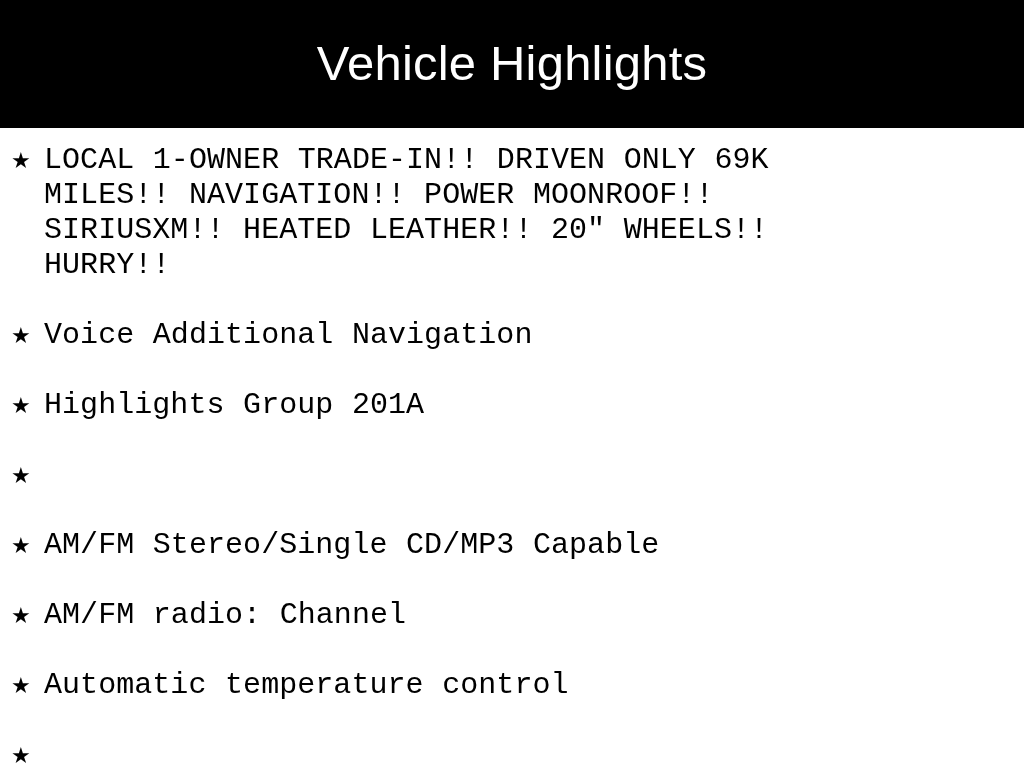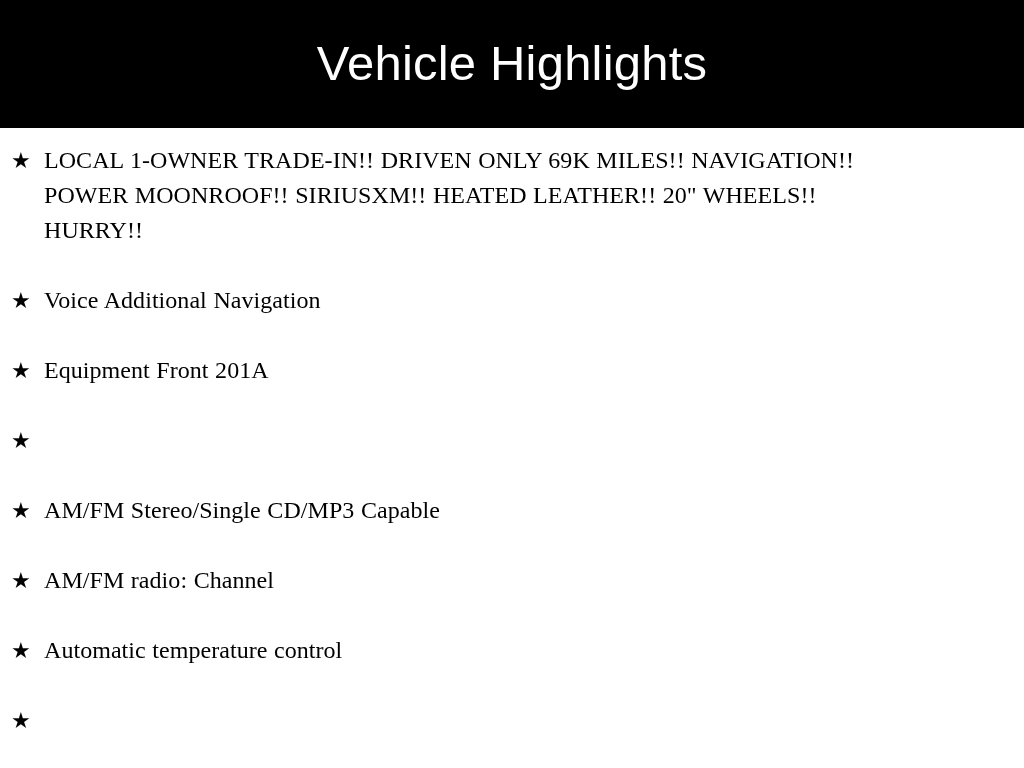--- a/index.html
+++ b/index.html
@@ -82,22 +82,22 @@
     font-size: 22px;
     line-height: 35px;
     color: #000000;
     display: block;
     text-align: left;
   }
 
   .highlight-text {
     display: block;
     color: #000000;
-    font-family: Liberation Serif, serif;
-    font-size: 24px;
+    font-family: Liberation Mono, monospace;
+    font-size: 30px;
     font-weight: 400;
     line-height: 35px;
     letter-spacing: 0.05px;
     max-width: 830px;
     word-spacing: 0.5px;
   }
 </style>
 </head>
 <body>
 
@@ -114,21 +114,21 @@
       <span class="highlight-text">LOCAL 1-OWNER TRADE-IN!! DRIVEN ONLY 69K MILES!! NAVIGATION!! POWER MOONROOF!! SIRIUSXM!! HEATED LEATHER!! 20" WHEELS!! HURRY!!</span>
     </li>
 
     <li class="highlight-item">
       <span class="bullet-star">★</span>
       <span class="highlight-text">Voice Additional Navigation</span>
     </li>
 
     <li class="highlight-item">
       <span class="bullet-star">★</span>
-      <span class="highlight-text">Equipment Front 201A</span>
+      <span class="highlight-text">Highlights Group 201A</span>
     </li>
 
     <li class="highlight-item">
       <span class="bullet-star">★</span>
     </li>
 
     <li class="highlight-item">
       <span class="bullet-star">★</span>
       <span class="highlight-text">AM/FM Stereo/Single CD/MP3 Capable</span>
     </li>

